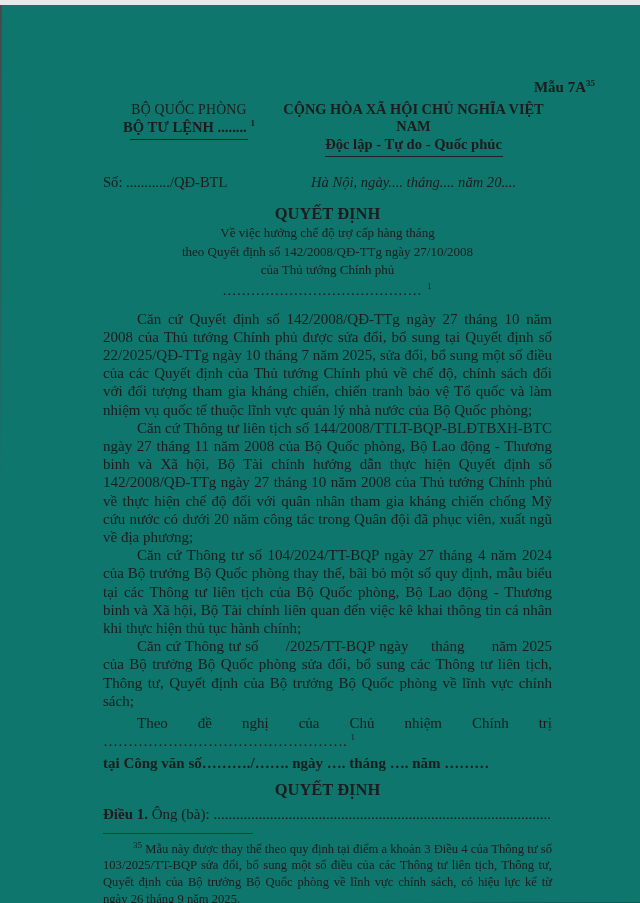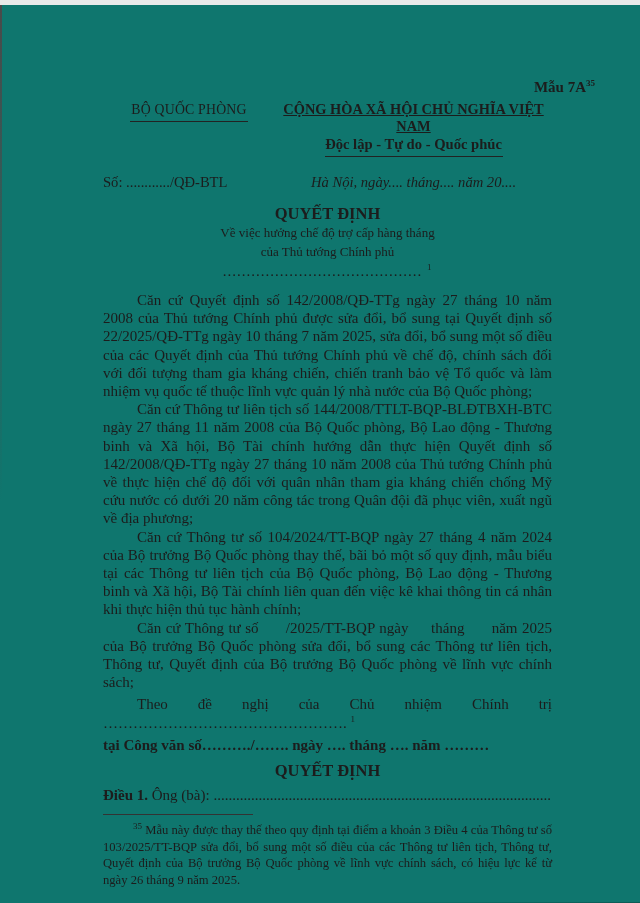--- a/index.html
+++ b/index.html
@@ -22,21 +22,21 @@
     position:absolute;top:74px;right:45px;
     font-weight:bold;font-size:15px;
   }
   sup{font-size:9px;line-height:0;}
   .content{padding:96px 88px 0 103px;}
   .header-row{display:flex;}
   .header-left{width:172px;text-align:center;}
   .header-right{flex:1;text-align:center;}
   .agency-parent{font-size:13.8px;line-height:17px;letter-spacing:0.2px;}
   .agency-name{font-size:14.6px;font-weight:bold;line-height:18px;}
-  .nation{font-size:14.4px;font-weight:bold;line-height:17px;text-decoration:underline;}
+  .nation{font-size:14.4px;font-weight:bold;line-height:17px;}
   .motto{font-size:14.6px;font-weight:bold;line-height:18px;}
   .rule{height:0;border-bottom:1.4px solid #222;margin:3px auto 0 auto;}
   .rule-left{width:118px;}
   .rule-right{width:178px;}
   .meta-row{display:flex;margin-top:17px;align-items:flex-start;}
   .doc-number{width:172px;font-size:14.6px;}
   .doc-date{flex:1;text-align:center;font-style:italic;font-size:14.6px;}
   .title-block{margin-top:13px;text-align:center;}
   .title-heading{font-size:16.5px;font-weight:bold;line-height:20px;}
   .title-sub{font-size:13px;font-weight:normal;line-height:18.5px;}
@@ -61,37 +61,39 @@
   <div class="edge-left"></div>
   <div class="edge-bottom"></div>
 
   <div class="form-label"><span>Mẫu 7A</span><sup>35</sup></div>
 
   <div class="content">
 
     <div class="header-row">
       <div class="header-left">
         <div class="agency-parent">BỘ QUỐC PHÒNG</div>
+        <div class="agency-name"><span>BỘ TƯ LỆNH ........</span> <sup>1</sup></div>
         <div class="rule rule-left"></div>
       </div>
       <div class="header-right">
         <div class="nation">CỘNG HÒA XÃ HỘI CHỦ NGHĨA VIỆT NAM</div>
         <div class="motto">Độc lập - Tự do - Quốc phúc</div>
         <div class="rule rule-right"></div>
       </div>
     </div>
 
     <div class="meta-row">
       <div class="doc-number">Số: ............/QĐ-BTL</div>
       <div class="doc-date">Hà Nội, ngày.... tháng.... năm 20....</div>
     </div>
 
     <div class="title-block">
       <div class="title-heading">QUYẾT ĐỊNH</div>
       <div class="title-sub">Về việc hưởng chế độ trợ cấp hàng tháng</div>
+      <div class="title-sub">theo Quyết định số 142/2008/QĐ-TTg ngày 27/10/2008</div>
       <div class="title-sub">của Thủ tướng Chính phủ</div>
       <div class="title-dots"><span>..........................................</span> <sup>1</sup></div>
     </div>
 
     <div class="body-block">
       <p>Căn cứ Quyết định số 142/2008/QĐ-TTg ngày 27 tháng 10 năm 2008 của Thủ tướng Chính phủ được sửa đổi, bổ sung tại Quyết định số 22/2025/QĐ-TTg ngày 10 tháng 7 năm 2025, sửa đổi, bổ sung một số điều của các Quyết định của Thủ tướng Chính phủ về chế độ, chính sách đối với đối tượng tham gia kháng chiến, chiến tranh bảo vệ Tổ quốc và làm nhiệm vụ quốc tế thuộc lĩnh vực quản lý nhà nước của Bộ Quốc phòng;</p>
       <p>Căn cứ Thông tư liên tịch số 144/2008/TTLT-BQP-BLĐTBXH-BTC ngày 27 tháng 11 năm 2008 của Bộ Quốc phòng, Bộ Lao động - Thương binh và Xã hội, Bộ Tài chính hướng dẫn thực hiện Quyết định số 142/2008/QĐ-TTg ngày 27 tháng 10 năm 2008 của Thủ tướng Chính phủ về thực hiện chế độ đối với quân nhân tham gia kháng chiến chống Mỹ cứu nước có dưới 20 năm công tác trong Quân đội đã phục viên, xuất ngũ về địa phương;</p>
       <p>Căn cứ Thông tư số 104/2024/TT-BQP ngày 27 tháng 4 năm 2024 của Bộ trưởng Bộ Quốc phòng thay thế, bãi bỏ một số quy định, mẫu biểu tại các Thông tư liên tịch của Bộ Quốc phòng, Bộ Lao động - Thương binh và Xã hội, Bộ Tài chính liên quan đến việc kê khai thông tin cá nhân khi thực hiện thủ tục hành chính;</p>
       <p>Căn cứ Thông tư số &nbsp;&nbsp;&nbsp;&nbsp;&nbsp;/2025/TT-BQP ngày &nbsp;&nbsp;&nbsp;&nbsp;tháng &nbsp;&nbsp;&nbsp;&nbsp;&nbsp;năm 2025 của Bộ trưởng Bộ Quốc phòng sửa đổi, bổ sung các Thông tư liên tịch, Thông tư, Quyết định của Bộ trưởng Bộ Quốc phòng về lĩnh vực chính sách;</p>
       <p class="proposal"><span>Theo đề nghị của Chủ nhiệm Chính trị ………………………………………….</span> <sup>1</sup></p>

